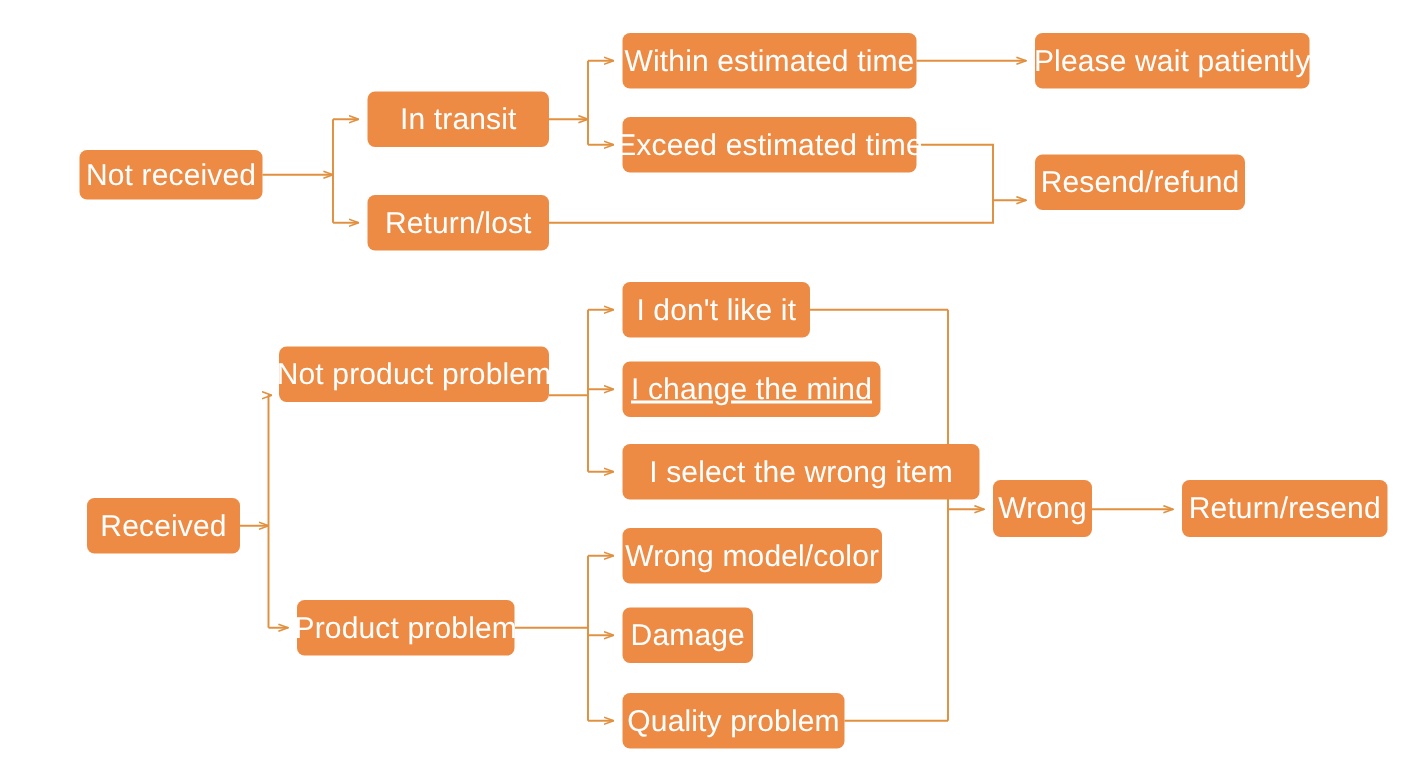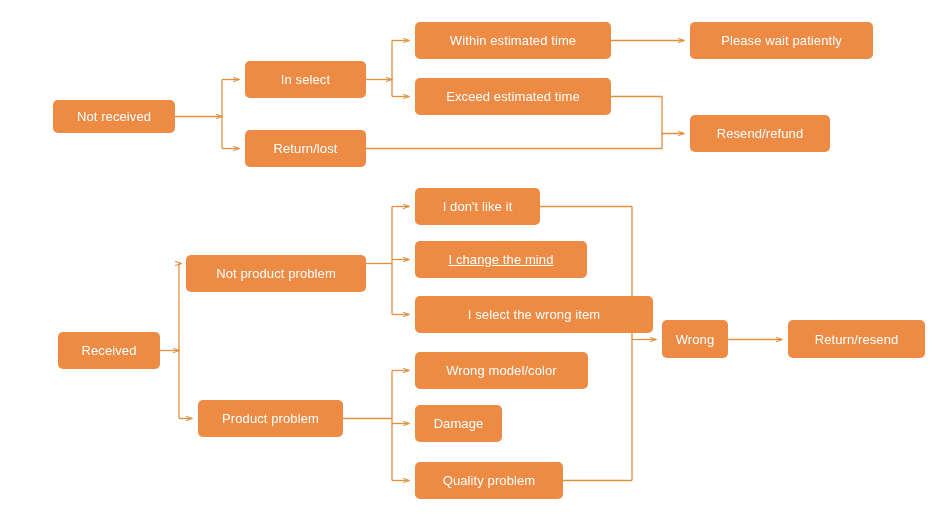--- a/index.html
+++ b/index.html
@@ -25,21 +25,21 @@
   }
   .node {
     position: absolute;
     box-sizing: border-box;
     background: #ED8B45;
     color: #FFFFFF;
     border-radius: 5px;
     display: flex;
     align-items: center;
     justify-content: center;
-    font-size: 13px;
+    font-size: 20px;
     font-weight: 400;
     line-height: 1;
     letter-spacing: 0.1px;
     white-space: nowrap;
     padding: 0 11px;
   }
 </style>
 </head>
 <body>
 
@@ -94,35 +94,35 @@
       <path d="M563,480.5 L632,480.5"></path>
       <path d="M632,206.5 L632,480.5"></path>
       <path d="M632,339.5 L656,339.5" marker-end="url(#arw)"></path>
 
       <path d="M728,339.5 L782,339.5" marker-end="url(#arw)"></path>
     </g>
   </svg>
 
   <div class="node" style="left:53px;  top:100px; width:122px; height:33px;">Not received</div>
 
-  <div class="node" style="left:245px; top:61px;  width:121px; height:37px;">In select</div>
+  <div class="node" style="left:245px; top:61px;  width:121px; height:37px;">In transit</div>
 
   <div class="node" style="left:245px; top:130px; width:121px; height:37px;">Return/lost</div>
 
   <div class="node" style="left:415px; top:22px;  width:196px; height:37px;">Within estimated time</div>
 
   <div class="node" style="left:415px; top:78px;  width:196px; height:37px;">Exceed estimated time</div>
 
   <div class="node" style="left:690px; top:22px;  width:183px; height:37px;">Please wait patiently</div>
 
-  <div class="node" style="left:690px; top:115px; width:140px; height:37px;">Resend/refund</div>
+  <div class="node" style="left:690px; top:103px; width:140px; height:37px;">Resend/refund</div>
 
   <div class="node" style="left:58px;  top:332px; width:102px; height:37px;">Received</div>
 
-  <div class="node" style="left:186px; top:255px; width:180px; height:37px;">Not product problem</div>
+  <div class="node" style="left:186px; top:231px; width:180px; height:37px;">Not product problem</div>
 
   <div class="node" style="left:198px; top:400px; width:145px; height:37px;">Product problem</div>
 
   <div class="node" style="left:415px; top:188px; width:125px; height:37px;">I don't like it</div>
 
   <div class="node" style="left:415px; top:241px; width:172px; height:37px;text-decoration:underline;">I change the mind</div>
 
   <div class="node" style="left:415px; top:296px; width:238px; height:37px;">I select the wrong item</div>
 
   <div class="node" style="left:415px; top:352px; width:173px; height:37px;">Wrong model/color</div>

